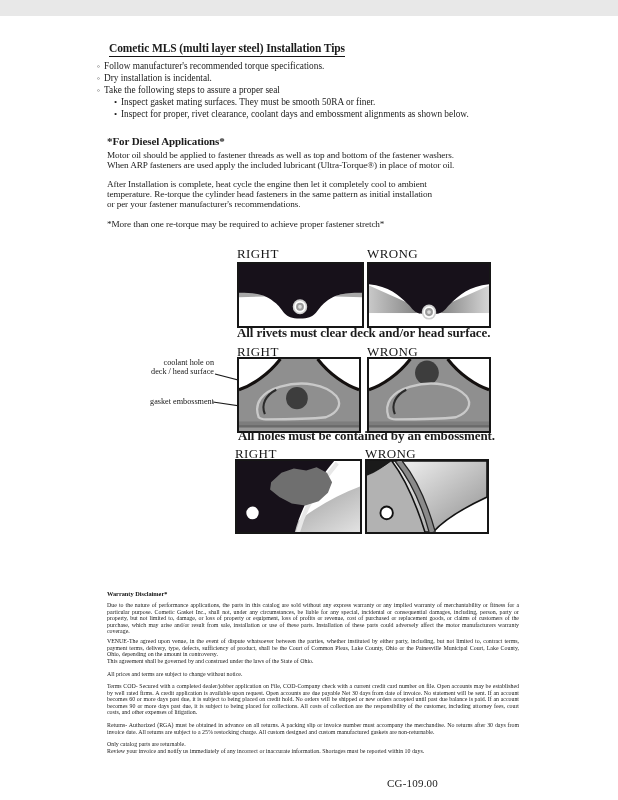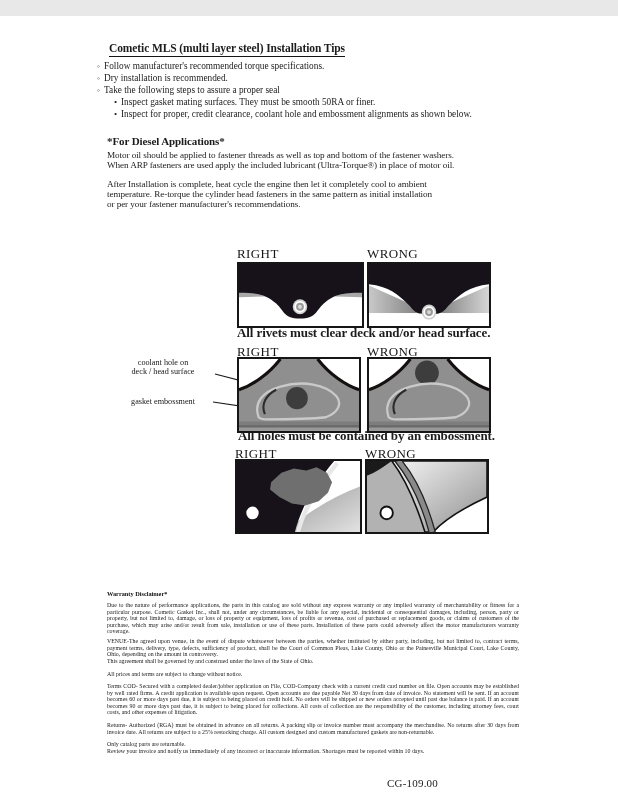--- a/index.html
+++ b/index.html
@@ -19,61 +19,62 @@
   .brow{display:flex;}
   .bmark{width:7px;flex:none;font-size:8px;line-height:11.9px;}
   .bsub{margin-left:17px;}
   .bsub .bmark{font-size:9px;}
   .h2{font-size:11px;font-weight:bold;letter-spacing:-0.1px;}
   .body{font-size:9.2px;line-height:10.2px;letter-spacing:-0.1px;width:440px;}
   .figlabel{font-size:13px;letter-spacing:0.4px;color:#161616;}
   .panel{border:2px solid #161616;background:#fff;}
   .panel svg{display:block;width:100%;height:100%;}
   .caption{font-size:13px;font-weight:bold;letter-spacing:-0.1px;line-height:10.6px;}
-  .sidelabel{font-size:8.2px;line-height:9.2px;text-align:center;color:#161616;}
+  .sidelabel{font-size:8.2px;line-height:9.2px;text-align:right;color:#161616;}
   .tiny{font-size:5.9px;line-height:6.5px;letter-spacing:0;width:412px;text-align:justify;color:#222;}
   .tinyhead{font-size:6.3px;font-weight:bold;color:#111;}
   .footer-code{font-size:11px;color:#222;letter-spacing:0.2px;}
 </style>
 </head>
 <body>
 
 <div class="page">
 
   <div class="abs title" style="left:109px;top:26px;">Cometic MLS (multi layer steel) Installation Tips</div>
 
   <div class="abs bullets" style="left:97px;top:45px;">
     <div class="brow">
       <span class="bmark">◦</span>
       <span>Follow manufacturer's recommended torque specifications.</span>
     </div>
     <div class="brow">
       <span class="bmark">◦</span>
-      <span>Dry installation is recommended.</span>
+      <span>Dry installation is incidental.</span>
     </div>
     <div class="brow">
       <span class="bmark">◦</span>
       <span>Take the following steps to assure a proper seal</span>
     </div>
     <div class="brow bsub">
       <span class="bmark">•</span>
       <span>Inspect gasket mating surfaces.  They must be smooth 50RA or finer.</span>
     </div>
     <div class="brow bsub">
       <span class="bmark">•</span>
-      <span>Inspect for proper, credit clearance, coolant hole and embossment alignments as shown below.</span>
+      <span>Inspect for proper, rivet clearance, coolant days and embossment alignments as shown below.</span>
     </div>
   </div>
 
   <div class="abs h2" style="left:107px;top:119px;">*For Diesel Applications*</div>
   <div class="abs body pre" style="left:107px;top:134px;">Motor oil should be applied to fastener threads as well as top and bottom of the fastener washers.
 When ARP fasteners are used apply the included lubricant (Ultra-Torque®) in place of motor oil.</div>
   <div class="abs body pre" style="left:107px;top:163px;">After Installation is complete, heat cycle the engine then let it completely cool to ambient
 temperature. Re-torque the cylinder head fasteners in the same pattern as initial installation
 or per your fastener manufacturer's recommendations.</div>
+  <div class="abs body" style="left:107px;top:203px;">*More than one re-torque may be required to achieve proper fastener stretch*</div>
 
   <div class="abs figlabel" style="left:237px;top:230px;width:123px;">RIGHT</div>
   <div class="abs figlabel" style="left:367px;top:230px;width:120px;">WRONG</div>
 
   <div class="abs panel" style="left:237px;top:246px;width:123px;height:62px;">
     <svg viewBox="0 0 119 58" preserveAspectRatio="none">
       <polygon points="0,24 42,30 0,31" fill="#a8a8a8"></polygon>
       <polygon points="119,24 77,30 119,31" fill="#a8a8a8"></polygon>
       <path d="M0,0 H119 V27 C98,27 92,29 82,37 C74,44 75,51 59,51 C43,51 44,44 36,37 C26,29 20,27 0,27 Z" fill="#17111a"></path>
       <g>

